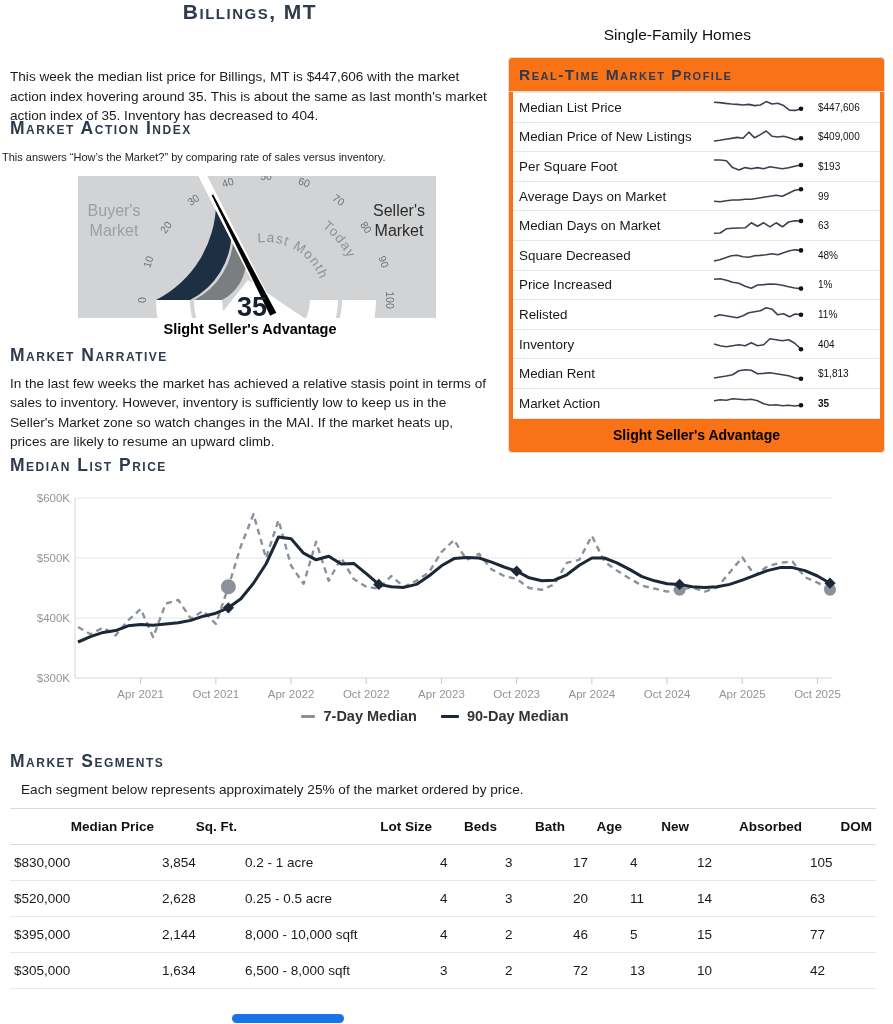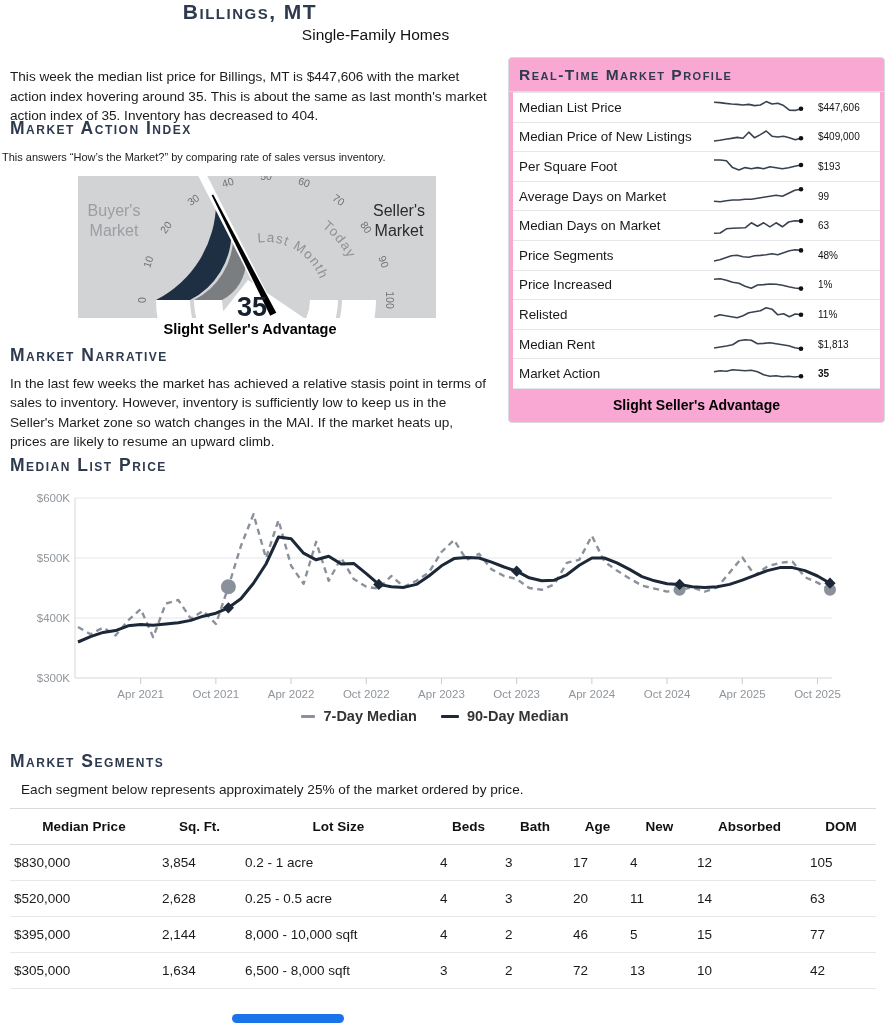--- a/index.html
+++ b/index.html
@@ -1,46 +1,46 @@
 <!DOCTYPE html>
 <html><head>
 <meta charset="utf-8">
 <style>
   html,body{margin:0;padding:0;background:#fff;}
   #page{position:relative;width:893px;height:1024px;background:#fff;overflow:hidden;
         font-family:"Liberation Sans",sans-serif;color:#1a1a1a;}
   .sc{font-variant:small-caps;font-weight:700;color:#2e3a4e;letter-spacing:1.5px;}
   .page-title{position:absolute;top:0;left:0;width:500px;text-align:center;font-size:21px;}
-  .page-subtitle{position:absolute;top:26px;left:0;width:751px;text-align:center;font-size:15.5px;color:#111;}
+  .page-subtitle{position:absolute;top:26px;left:0;width:751px;text-align:right;font-size:15.5px;color:#111;}
   .intro{position:absolute;top:67px;left:10px;width:487px;font-size:13.6px;line-height:1.44;color:#1c1c1e;}
   .sec-h{position:absolute;left:10px;font-size:17.5px;text-align:center;}
   .mai-sub{position:absolute;top:151px;left:2px;width:490px;font-size:11px;color:#222;}
   .gauge-wrap{position:absolute;top:176px;left:78px;width:358px;height:142px;}
   .gauge-caption{position:absolute;top:321px;left:0;width:500px;text-align:center;font-weight:700;font-size:14.5px;color:#000;}
   .narrative{position:absolute;top:374px;left:10px;width:482px;font-size:13.6px;line-height:1.43;color:#1c1c1e;}
   
-  .panel{position:absolute;top:57px;left:508px;width:377px;background:#f9a8d4;border:1px solid #d8dbde;border-radius:4px;box-sizing:border-box;}
+  .panel{position:absolute;top:57px;left:508px;width:377px;background:#f97316;border:1px solid #d8dbde;border-radius:4px;box-sizing:border-box;}
   .panel-h{padding:8px 10px 7px 10px;font-size:15.5px;border-bottom:1px solid #dcdfe2;}
   .panel-rows{padding:0 4px;}
   .p-row{display:flex;align-items:center;background:#fff;border-bottom:1px solid #e4e6e9;height:28.6px;padding:0 4px 0 6px;}
   .p-row:first-child{border-top:1px solid #e4e6e9;}
   .p-label{flex:1;font-size:13.4px;color:#191919;}
   .p-spark{width:95px;height:26px;flex:0 0 auto;}
   .p-value{width:70px;padding-left:12px;font-size:10px;color:#111;box-sizing:border-box;}
   .p-value.bold{font-weight:700;}
   .panel-footer{text-align:center;font-weight:700;font-size:14px;padding:8px 0 9px 0;color:#000;}
   
   .chart-wrap{position:absolute;top:486px;left:0;width:870px;height:214px;}
   .legend{position:absolute;top:708px;left:0;width:870px;display:flex;justify-content:center;gap:24px;align-items:center;}
   .leg-item{display:flex;align-items:center;gap:8px;font-weight:700;font-size:14.5px;color:#333;}
   .leg-dash{display:inline-block;height:3px;width:14px;border-radius:1px;}
   
   .seg-sub{position:absolute;top:782px;left:21px;width:600px;font-size:13.6px;color:#1c1c1e;}
   .seg-table{position:absolute;top:808px;left:10px;width:866px;border-collapse:collapse;table-layout:fixed;font-size:13.5px;}
-  .seg-table th{font-weight:700;text-align:center;color:#111;padding:10px 4px;border-top:1px solid #d9dcdf;border-bottom:1px solid #d9dcdf;}
+  .seg-table th{font-weight:700;text-align:right;color:#111;padding:10px 4px;border-top:1px solid #d9dcdf;border-bottom:1px solid #d9dcdf;}
   .seg-table td{padding:10px 4px;border-bottom:1px solid #e6e8ea;color:#1a1a1a;}
   .scroll-thumb{position:absolute;top:1014px;left:232px;width:112px;height:9px;border-radius:4.5px;}
 </style>
 </head>
 <body>
 
 <div id="page">
 
   <div class="page-title sc">Billings, MT</div>
   <div class="page-subtitle">Single-Family Homes</div>
@@ -123,21 +123,21 @@
         </div>
         <div class="p-row">
           <div class="p-label">Median Days on Market</div>
           <svg class="p-spark" viewBox="0 0 95 26">
             <polyline points="3.0,20.2 9.2,20.0 15.4,15.8 21.6,15.2 27.9,15.0 34.1,14.8 40.3,9.8 46.5,13.2 52.7,9.8 58.9,13.8 65.1,9.8 71.4,13.8 77.6,9.0 83.8,7.8 90.0,8.0" fill="none" stroke="#3a4250" stroke-width="1.6" stroke-linejoin="round"></polyline>
             <circle cx="90.0" cy="8.0" r="2.3" fill="#111"></circle>
           </svg>
           <div class="p-value">63</div>
         </div>
         <div class="p-row">
-          <div class="p-label">Price Segments</div>
+          <div class="p-label">Square Decreased</div>
           <svg class="p-spark" viewBox="0 0 95 26">
             <polyline points="3.0,19.0 8.8,17.8 14.6,15.8 20.4,13.8 26.2,13.2 32.0,14.8 37.8,15.2 43.6,13.8 49.4,13.4 55.2,12.8 61.0,11.8 66.8,12.8 72.6,10.8 78.4,8.8 84.2,7.8 90.0,8.4" fill="none" stroke="#3a4250" stroke-width="1.6" stroke-linejoin="round"></polyline>
             <circle cx="90.0" cy="8.4" r="2.3" fill="#111"></circle>
           </svg>
           <div class="p-value">48%</div>
         </div>
         <div class="p-row">
           <div class="p-label">Price Increased</div>
           <svg class="p-spark" viewBox="0 0 95 26">
             <polyline points="3.0,7.2 9.2,6.8 15.4,8.2 21.6,10.2 27.9,11.2 34.1,14.2 40.3,16.2 46.5,13.0 52.7,12.6 58.9,12.0 65.1,12.2 71.4,13.2 77.6,14.8 83.8,16.0 90.0,16.6" fill="none" stroke="#3a4250" stroke-width="1.6" stroke-linejoin="round"></polyline>
@@ -145,20 +145,28 @@
           </svg>
           <div class="p-value">1%</div>
         </div>
         <div class="p-row">
           <div class="p-label">Relisted</div>
           <svg class="p-spark" viewBox="0 0 95 26">
             <polyline points="3.0,15.8 8.8,13.8 14.6,14.8 20.4,15.8 26.2,16.8 32.0,14.8 37.8,11.8 43.6,10.8 49.4,9.8 55.2,6.8 61.0,8.2 66.8,13.8 72.6,12.8 78.4,15.8 84.2,13.0 90.0,13.8" fill="none" stroke="#3a4250" stroke-width="1.6" stroke-linejoin="round"></polyline>
             <circle cx="90.0" cy="13.8" r="2.3" fill="#111"></circle>
           </svg>
           <div class="p-value">11%</div>
+        </div>
+        <div class="p-row">
+          <div class="p-label">Inventory</div>
+          <svg class="p-spark" viewBox="0 0 95 26">
+            <polyline points="3.0,13.0 9.2,14.8 15.4,15.8 21.6,14.8 27.9,13.8 34.1,14.8 40.3,11.8 46.5,14.8 52.7,13.8 58.9,7.8 65.1,8.8 71.4,9.8 77.6,8.8 83.8,12.2 90.0,18.2" fill="none" stroke="#3a4250" stroke-width="1.6" stroke-linejoin="round"></polyline>
+            <circle cx="90.0" cy="18.2" r="2.3" fill="#111"></circle>
+          </svg>
+          <div class="p-value">404</div>
         </div>
         <div class="p-row">
           <div class="p-label">Median Rent</div>
           <svg class="p-spark" viewBox="0 0 95 26">
             <polyline points="3.0,17.0 9.2,16.0 15.4,15.0 21.6,13.8 27.9,9.8 34.1,8.8 40.3,9.2 46.5,12.8 52.7,12.4 58.9,11.8 65.1,12.8 71.4,13.8 77.6,14.8 83.8,16.8 90.0,17.8" fill="none" stroke="#3a4250" stroke-width="1.6" stroke-linejoin="round"></polyline>
             <circle cx="90.0" cy="17.8" r="2.3" fill="#111"></circle>
           </svg>
           <div class="p-value">$1,813</div>
         </div>
         <div class="p-row">

